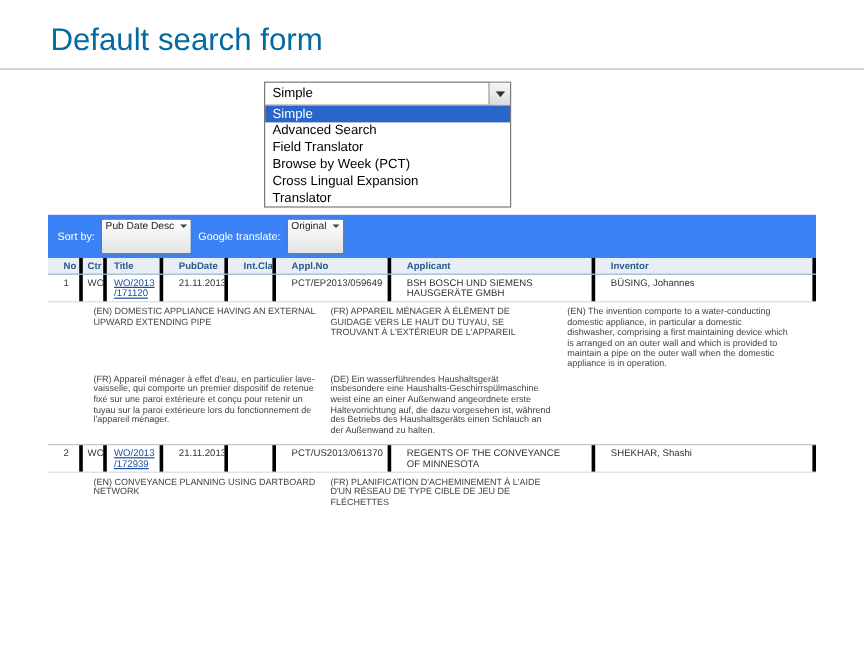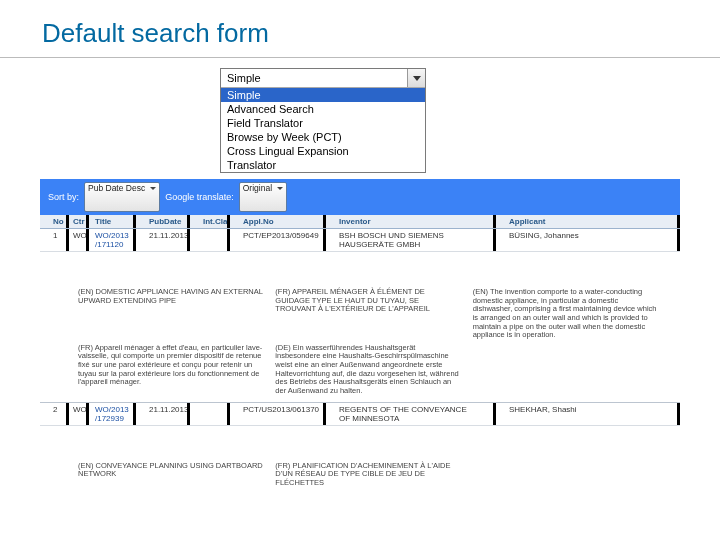--- a/index.html
+++ b/index.html
@@ -19,23 +19,23 @@
   .dropdown-opts .opt.selected { background: #2a65c9; color: #fff; }
 
   .toolbar { background: #3b82f6; color: #fff; font-size: 9px; display: flex; align-items: center; padding: 3px 8px; gap: 5px; }
   .mini-select { background: linear-gradient(#fff,#e4e4e4); color:#222; border:1px solid #5c7ba1; border-radius:2px; padding:0 14px 0 3px; font-size:8.5px; position:relative; height:30px; line-height:11px; display:inline-block; }
   .mini-select::after { content:""; position:absolute; right:3px; top:4px; border-left:3px solid transparent; border-right:3px solid transparent; border-top:3px solid #444; }
 
   .head-row, .row { display: grid; grid-template-columns: 20px 22px 54px 54px 40px 96px 170px 1fr; font-size: 8px; }
   .head-row { background: #e8eef5; color:#2a5a8a; font-weight: bold; border-bottom:1px solid #9cb3cd; }
   .head-row > div, .row > div { padding: 2px 13px; border-right: 3px solid #000000; overflow:hidden; }
   .row { border-bottom: 1px solid #d8dde3; color:#333; }
-  .row .lnk { color:#1a4fa3; }
+  .row .lnk { color:#1a4fa3;text-decoration:underline; }
 
-  .desc-grid { display: grid; grid-template-columns: 1fr 1fr 1fr; gap: 4px 12px; padding: 4px 22px 6px 38px; font-size: 7.5px; line-height: 1.15; color:#444; border-bottom:1px solid #bcc5d0;margin-top:32px; }
+  .desc-grid { display: grid; grid-template-columns: 1fr 1fr 1fr; gap: 4px 12px; padding: 4px 22px 6px 38px; font-size: 7.5px; line-height: 1.15; color:#444; border-bottom:1px solid #bcc5d0; }
   .desc-grid .cell { }
 </style>
 </head>
 <body>
 
 <div class="slide-title">Default search form</div>
 <hr class="title-rule">
 
 <div class="capture">
 
@@ -65,38 +65,38 @@
     <span class="mini-select">Original</span>
   </div>
 
   <div class="head-row">
     <div>No</div>
     <div>Ctr</div>
     <div>Title</div>
     <div>PubDate</div>
     <div>Int.Class</div>
     <div>Appl.No</div>
+    <div>Applicant</div>
     <div>Inventor</div>
-    <div>Applicant</div>
   </div>
 
   <div class="row">
     <div>1</div>
     <div>WO</div>
     <div class="lnk">WO/2013
 /171120</div>
     <div>21.11.2013</div>
     <div></div>
     <div>PCT/EP2013/059649</div>
     <div>BSH BOSCH UND SIEMENS HAUSGERÄTE GMBH</div>
     <div>BÜSING, Johannes</div>
   </div>
   <div class="desc-grid">
     <div class="cell">(EN) DOMESTIC APPLIANCE HAVING AN EXTERNAL UPWARD EXTENDING PIPE</div>
-    <div class="cell">(FR) APPAREIL MÉNAGER À ÉLÉMENT DE GUIDAGE TYPE LE HAUT DU TUYAU, SE TROUVANT À L'EXTÉRIEUR DE L'APPAREIL</div>
+    <div class="cell">(FR) APPAREIL MÉNAGER À ÉLÉMENT DE GUIDAGE VERS LE HAUT DU TUYAU, SE TROUVANT À L'EXTÉRIEUR DE L'APPAREIL</div>
     <div class="cell">(EN) The invention comporte to a water-conducting domestic appliance, in particular a domestic dishwasher, comprising a first maintaining device which is arranged on an outer wall and which is provided to maintain a pipe on the outer wall when the domestic appliance is in operation.</div>
     <div class="cell">(FR) Appareil ménager à effet d'eau, en particulier lave-vaisselle, qui comporte un premier dispositif de retenue fixé sur une paroi extérieure et conçu pour retenir un tuyau sur la paroi extérieure lors du fonctionnement de l'appareil ménager.</div>
     <div class="cell">(DE) Ein wasserführendes Haushaltsgerät insbesondere eine Haushalts-Geschirrspülmaschine weist eine an einer Außenwand angeordnete erste Haltevorrichtung auf, die dazu vorgesehen ist, während des Betriebs des Haushaltsgeräts einen Schlauch an der Außenwand zu halten.</div>
   </div>
 
   <div class="row">
     <div>2</div>
     <div>WO</div>
     <div class="lnk">WO/2013
 /172939</div>

